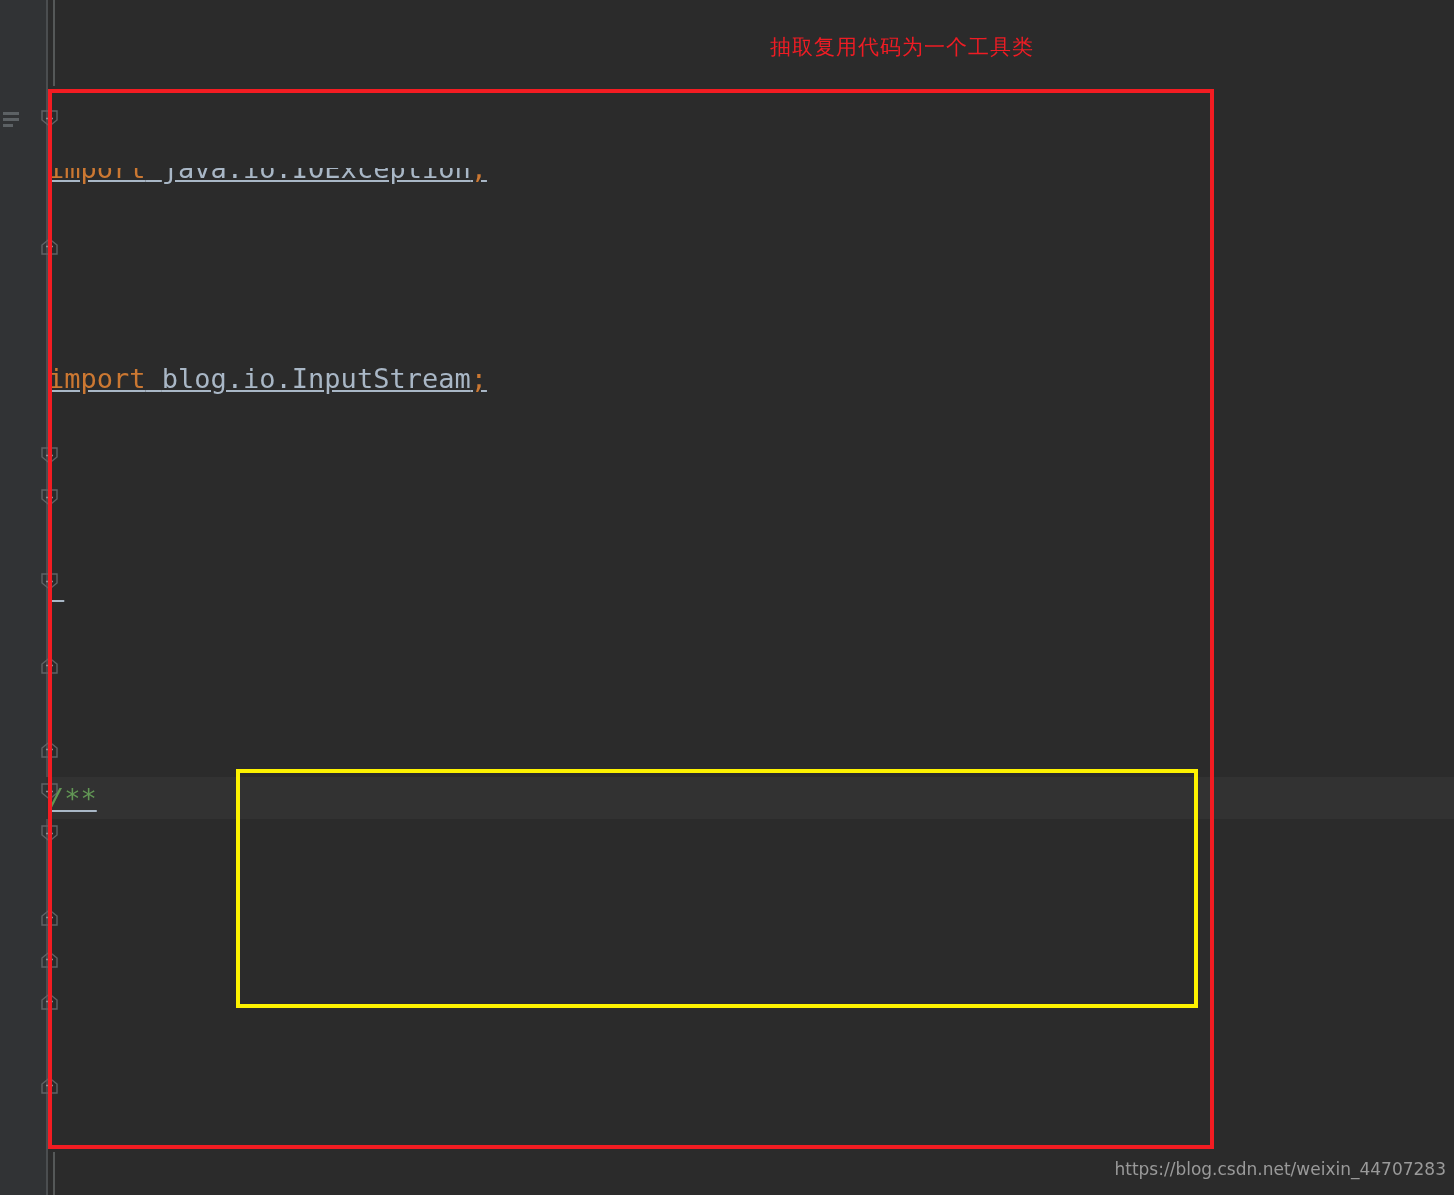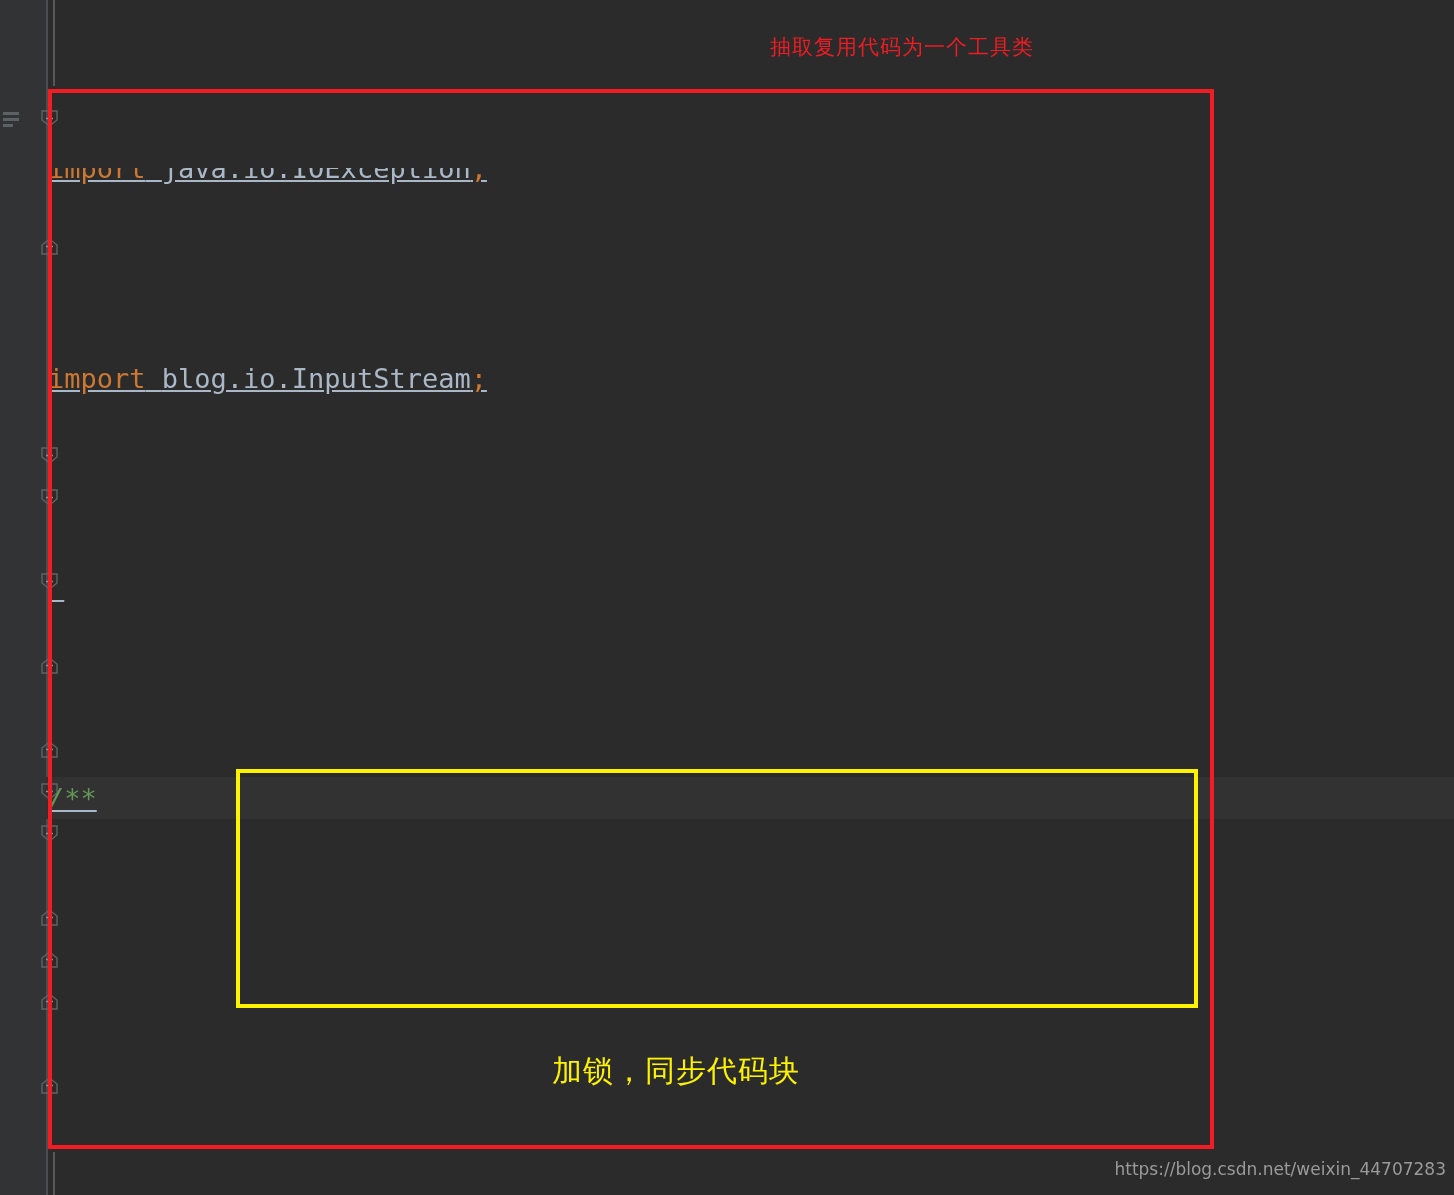--- a/index.html
+++ b/index.html
@@ -314,17 +314,16 @@
 
     
     
 
   </div>
 
   <div id="red-box"></div>
   <div id="yellow-box"></div>
 
   <div id="label-red">抽取复用代码为一个工具类</div>
-  <div id="label-yellow">加锁，同步代码块</div>
 
   <div id="watermark">https://blog.csdn.net/weixin_44707283</div>
 
 </div>
 
 </body></html>

